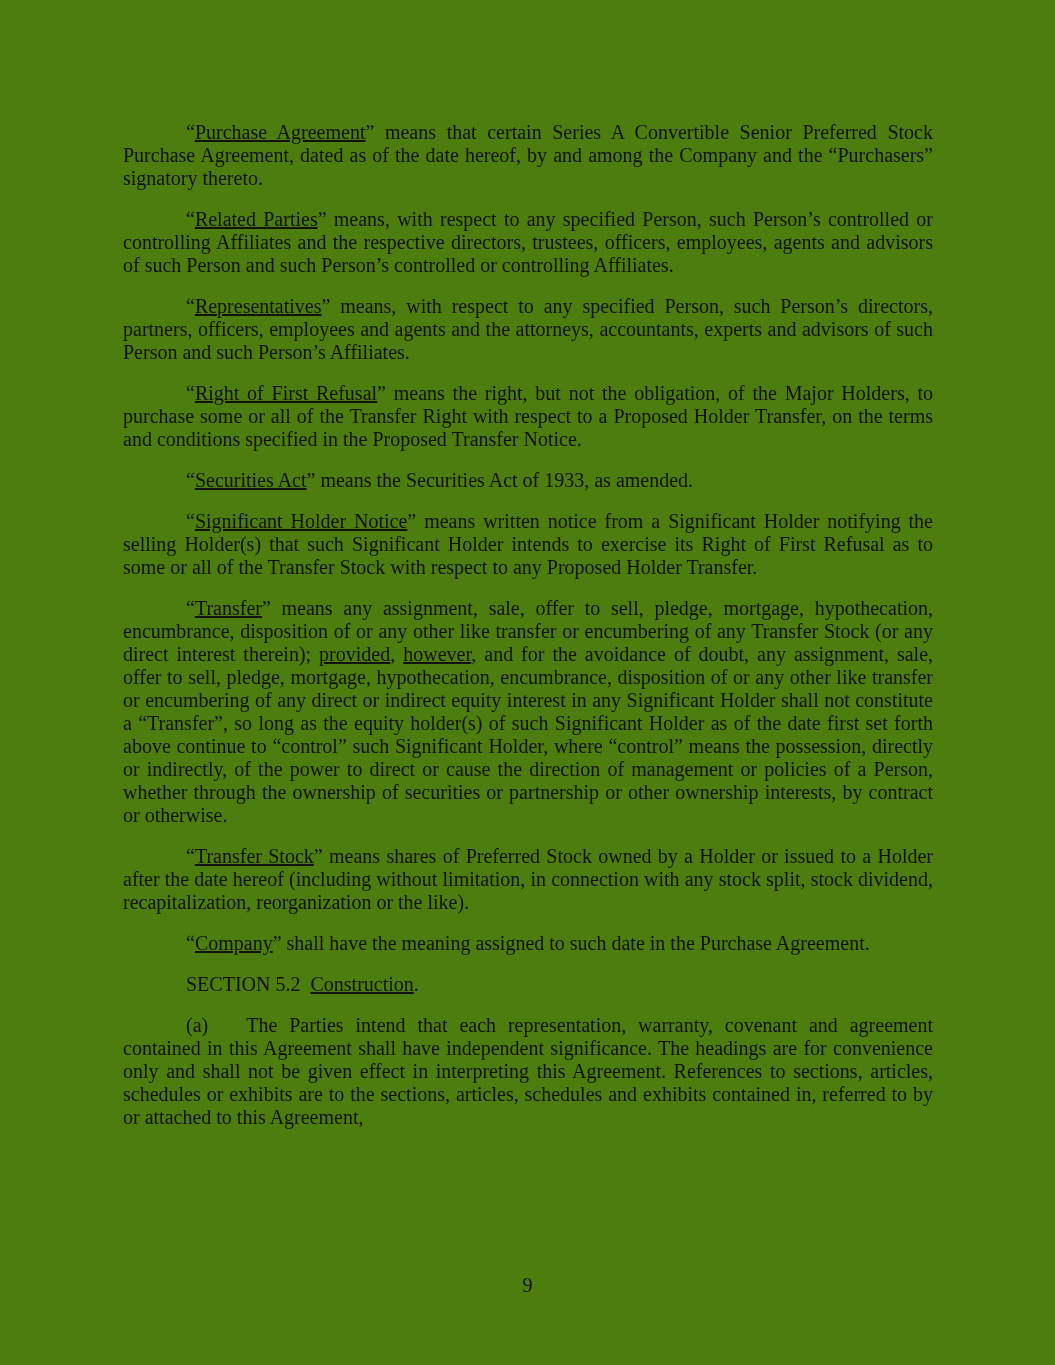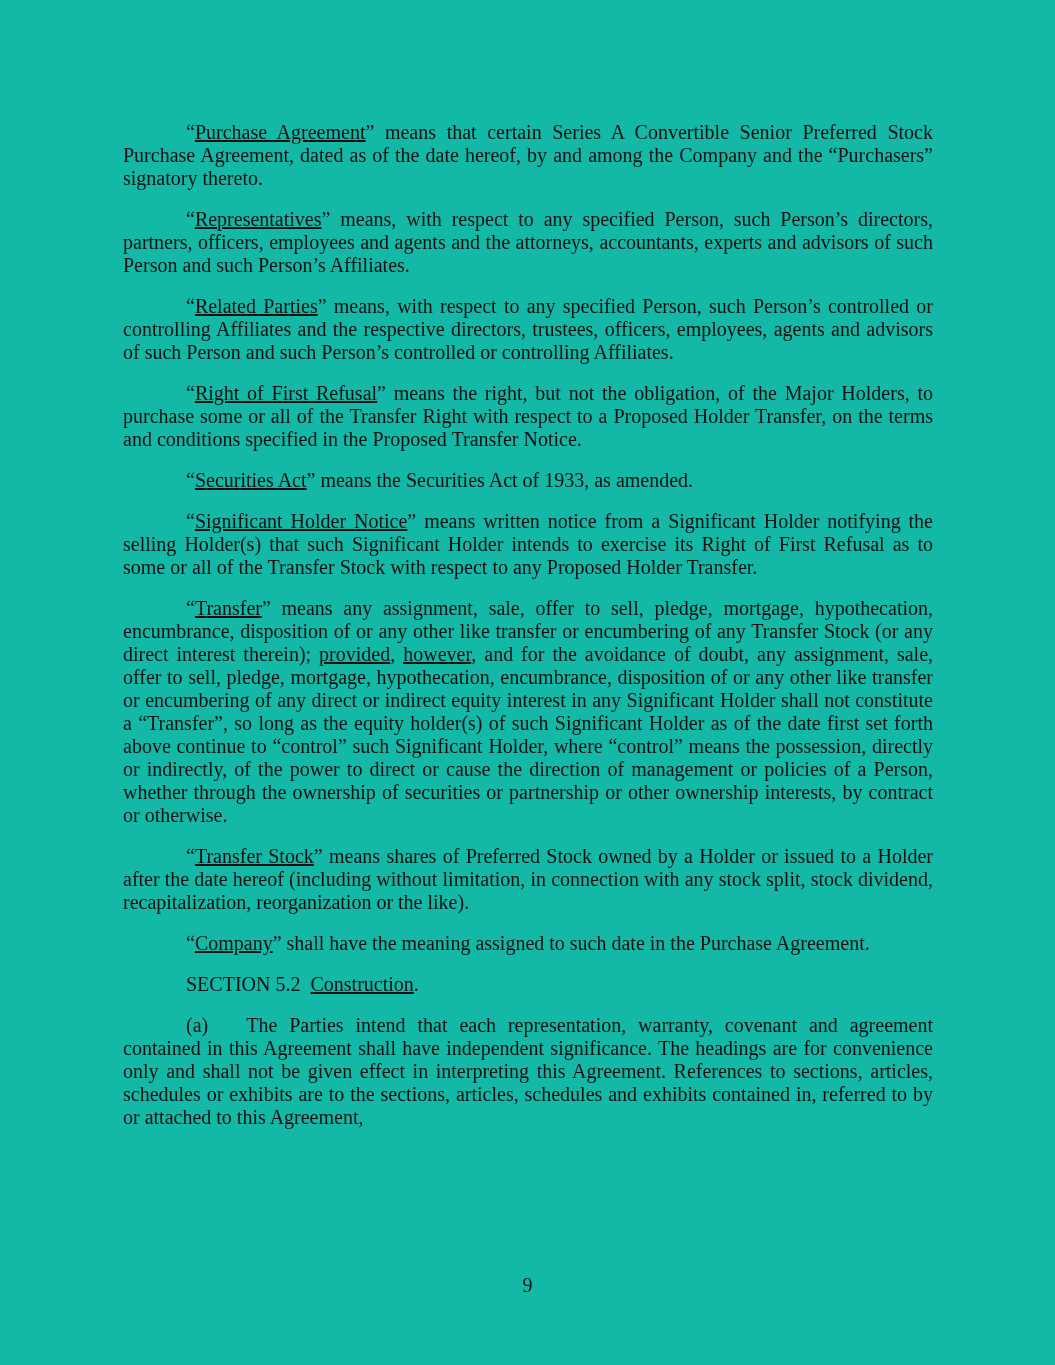--- a/index.html
+++ b/index.html
@@ -10,21 +10,21 @@
   body {
     width: 1055px;
     height: 1365px;
     position: relative;
     font-family: "Liberation Serif", serif;
     color: #121212;
   }
   .page {
     position: absolute;
     inset: 0;
-    background: #14b8a6;
+    background: #4d7c0f;
     overflow: hidden;
   }
   .content {
     position: absolute;
     left: 123px;
     top: 121px;
     width: 810px;
     font-size: 20px;
     line-height: 23px;
     text-align: justify;
@@ -45,22 +45,22 @@
     font-size: 20px;
     line-height: 23px;
   }
 </style>
 </head>
 <body>
 
 <div class="page">
   <main class="content">
     <p class="para"><span>“</span><u>Purchase Agreement</u><span>” means that certain Series A Convertible Senior Preferred Stock Purchase Agreement, dated as of the date hereof, by and among the Company and the “Purchasers” signatory thereto.</span></p>
+    <p class="para"><span>“</span><u>Related Parties</u><span>” means, with respect to any specified Person, such Person’s controlled or controlling Affiliates and the respective directors, trustees, officers, employees, agents and advisors of such Person and such Person’s controlled or controlling Affiliates.</span></p>
     <p class="para"><span>“</span><u>Representatives</u><span>” means, with respect to any specified Person, such Person’s directors, partners, officers, employees and agents and the attorneys, accountants, experts and advisors of such Person and such Person’s Affiliates.</span></p>
-    <p class="para"><span>“</span><u>Related Parties</u><span>” means, with respect to any specified Person, such Person’s controlled or controlling Affiliates and the respective directors, trustees, officers, employees, agents and advisors of such Person and such Person’s controlled or controlling Affiliates.</span></p>
     <p class="para"><span>“</span><u>Right of First Refusal</u><span>” means the right, but not the obligation, of the Major Holders, to purchase some or all of the Transfer Right with respect to a Proposed Holder Transfer, on the terms and conditions specified in the Proposed Transfer Notice.</span></p>
     <p class="para"><span>“</span><u>Securities Act</u><span>” means the Securities Act of 1933, as amended.</span></p>
     <p class="para"><span>“</span><u>Significant Holder Notice</u><span>” means written notice from a Significant Holder notifying the selling Holder(s) that such Significant Holder intends to exercise its Right of First Refusal as to some or all of the Transfer Stock with respect to any Proposed Holder Transfer.</span></p>
     <p class="para"><span>“</span><u>Transfer</u><span>” means any assignment, sale, offer to sell, pledge, mortgage, hypothecation, encumbrance, disposition of or any other like transfer or encumbering of any Transfer Stock (or any direct interest therein); </span><u>provided</u><span>, </span><u>however</u><span>, and for the avoidance of doubt, any assignment, sale, offer to sell, pledge, mortgage, hypothecation, encumbrance, disposition of or any other like transfer or encumbering of any direct or indirect equity interest in any Significant Holder shall not constitute a “Transfer”, so long as the equity holder(s) of such Significant Holder as of the date first set forth above continue to “control” such Significant Holder, where “control” means the possession, directly or indirectly, of the power to direct or cause the direction of management or policies of a Person, whether through the ownership of securities or partnership or other ownership interests, by contract or otherwise.</span></p>
     <p class="para"><span>“</span><u>Transfer Stock</u><span>” means shares of Preferred Stock owned by a Holder or issued to a Holder after the date hereof (including without limitation, in connection with any stock split, stock dividend, recapitalization, reorganization or the like).</span></p>
     <p class="para"><span>“</span><u>Company</u><span>” shall have the meaning assigned to such date in the Purchase Agreement.</span></p>
     <p class="para"><span class="b">SECTION 5.2</span><span>&nbsp; </span><u class="b">Construction</u><span>.</span></p>
     <p class="para"><span>(a)</span><span class="tab"></span><span>The Parties intend that each representation, warranty, covenant and agreement contained in this Agreement shall have independent significance. The headings are for convenience only and shall not be given effect in interpreting this Agreement. References to sections, articles, schedules or exhibits are to the sections, articles, schedules and exhibits contained in, referred to by or attached to this Agreement,</span></p>
   </main>
   <footer class="page-footer">

